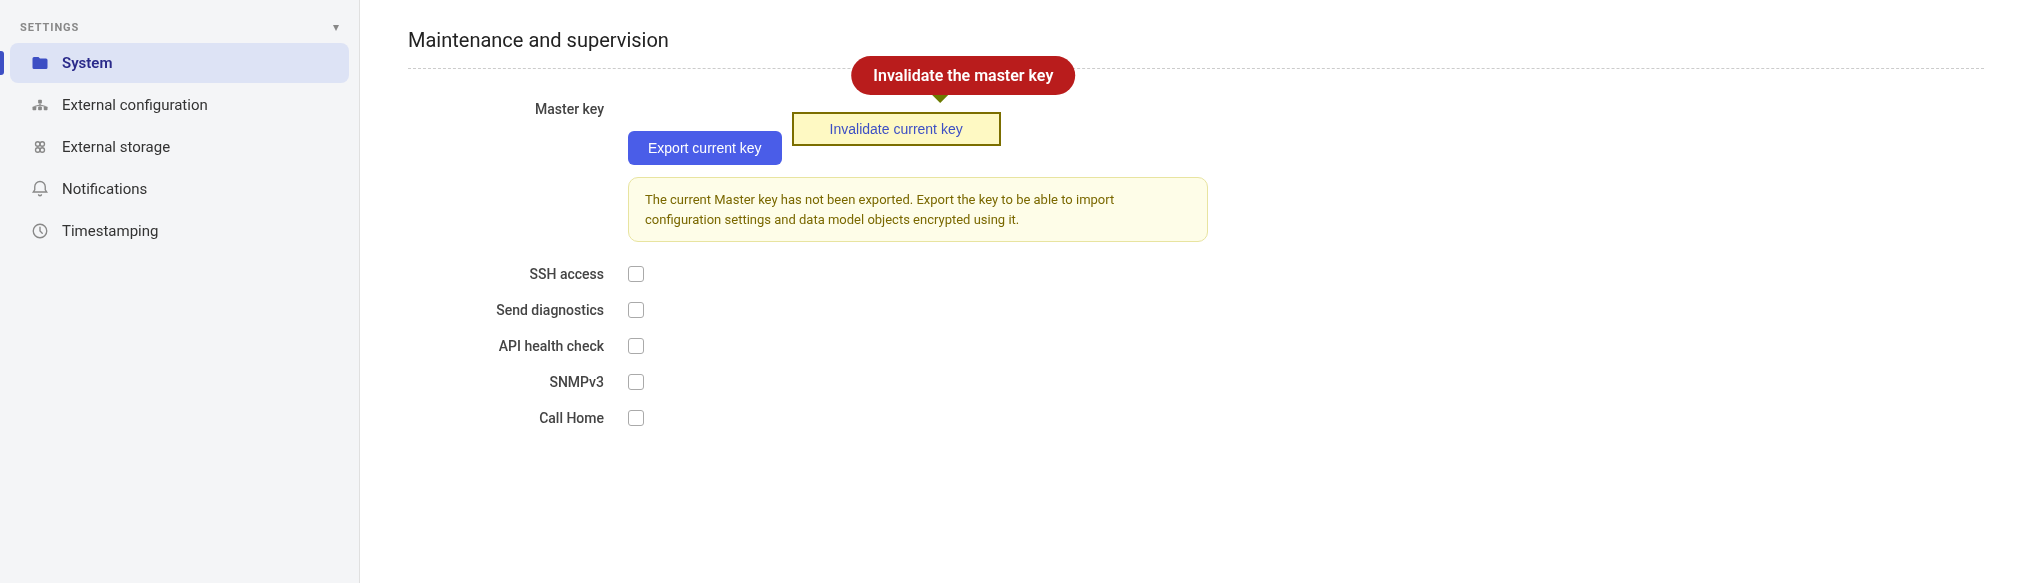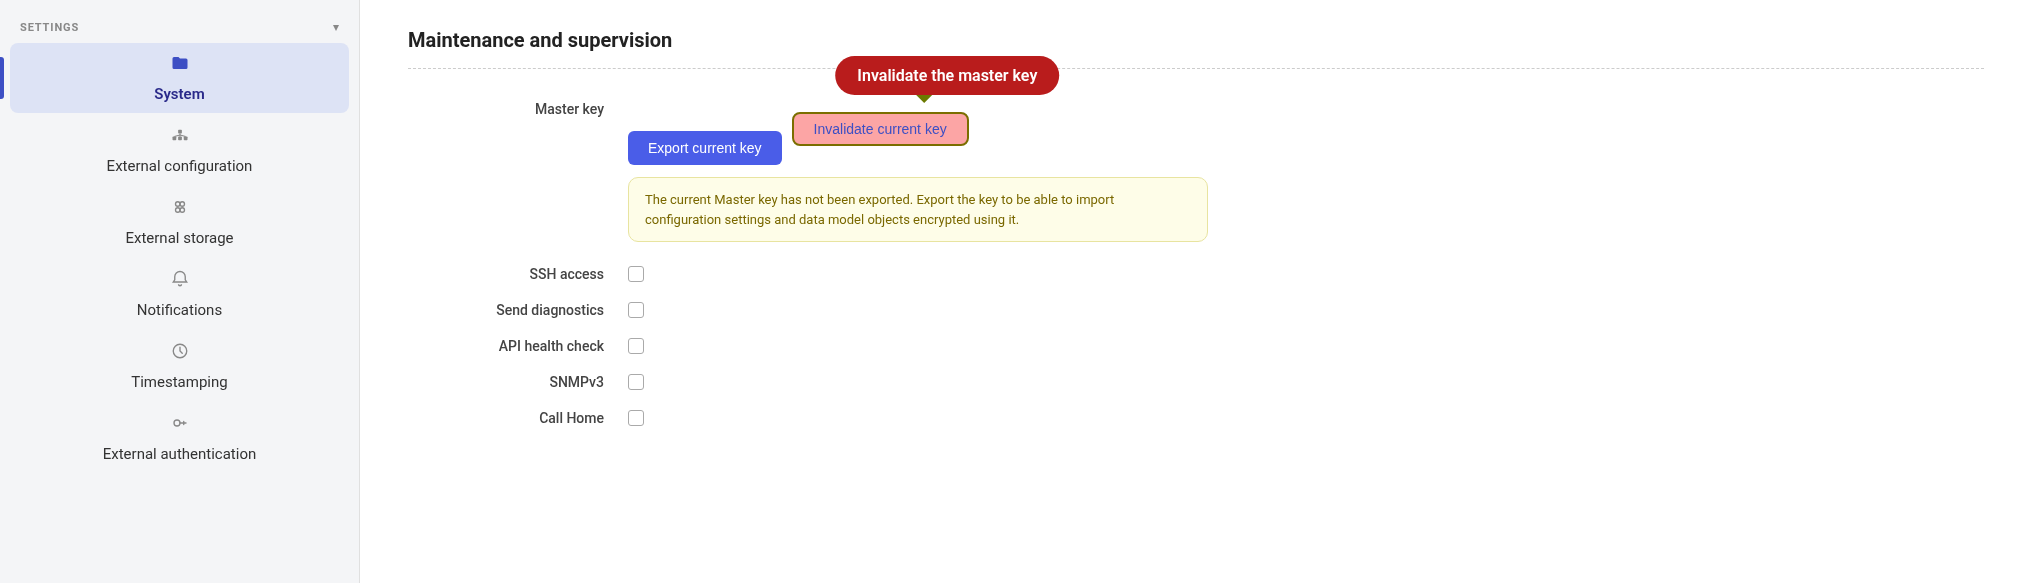--- a/index.html
+++ b/index.html
@@ -43,21 +43,20 @@
       display: flex;
       align-items: center;
       padding: 10px 20px;
       cursor: pointer;
       border-radius: 8px;
       margin: 1px 10px;
       gap: 12px;
       font-size: 15px;
       color: #333;
       position: relative;
-      flex-direction: column;
     }
     .sidebar-item.active {
       background: #dde3f5;
       color: #2a2a8a;
       font-weight: 600;
     }
     .sidebar-item.active::before {
       content: '';
       position: absolute;
       left: -10px;
@@ -87,21 +86,21 @@
 
     
     .main {
       flex: 1;
       background: #fff;
       padding: 28px 48px;
       overflow-y: auto;
     }
     .page-title {
       font-size: 20px;
-      font-weight: 700;
+      font-weight: 400;
       color: #222;
       margin-bottom: 24px;
       padding-bottom: 16px;
       border-bottom: 1px dashed #ccc;
     }
 
     
     .form-row {
       display: flex;
       align-items: flex-start;
@@ -134,25 +133,25 @@
       border: none;
       border-radius: 6px;
       padding: 9px 20px;
       font-size: 14px;
       font-weight: 500;
       cursor: pointer;
       margin-top: 38px;
     }
 
     .btn-invalidate {
-      background: #fca5a5;
+      background: #fef9c3;
       color: #3d4fc4;
       border: 2px solid #7b6e00;
-      border-radius: 8px;
-      padding: 7px 20px;
+      border-radius: 0;
+      padding: 7px 36px;
       font-size: 14px;
       font-weight: 500;
       cursor: pointer;
     }
 
     
     .balloon-container {
       position: relative;
       display: inline-block;
     }
@@ -276,29 +275,20 @@
   <div class="sidebar-item">
     <span class="sidebar-icon">
       <svg viewBox="0 0 24 24" xmlns="http://www.w3.org/2000/svg">
         <circle cx="12" cy="12" r="9" fill="none" stroke="#888" stroke-width="1.8"></circle>
         <path d="M12 7v5l3 3" fill="none" stroke="#888" stroke-width="1.8" stroke-linecap="round"></path>
       </svg>
     </span>
     <span>Timestamping</span>
   </div>
 
-  <div class="sidebar-item">
-    <span class="sidebar-icon">
-      <svg viewBox="0 0 24 24" xmlns="http://www.w3.org/2000/svg">
-        <circle cx="8" cy="12" r="4" fill="none" stroke="#888" stroke-width="1.8"></circle>
-        <path d="M12 12h8M17 10v4" fill="none" stroke="#888" stroke-width="1.8" stroke-linecap="round"></path>
-      </svg>
-    </span>
-    <span>External authentication</span>
-  </div>
 </nav>
 
 <main class="main">
   <h1 class="page-title">Maintenance and supervision</h1>
 
   <div class="form-row">
     <span class="form-label">Master key</span>
     <div class="form-control">
       <div class="form-buttons">
         <button class="btn-export">Export current key</button>

